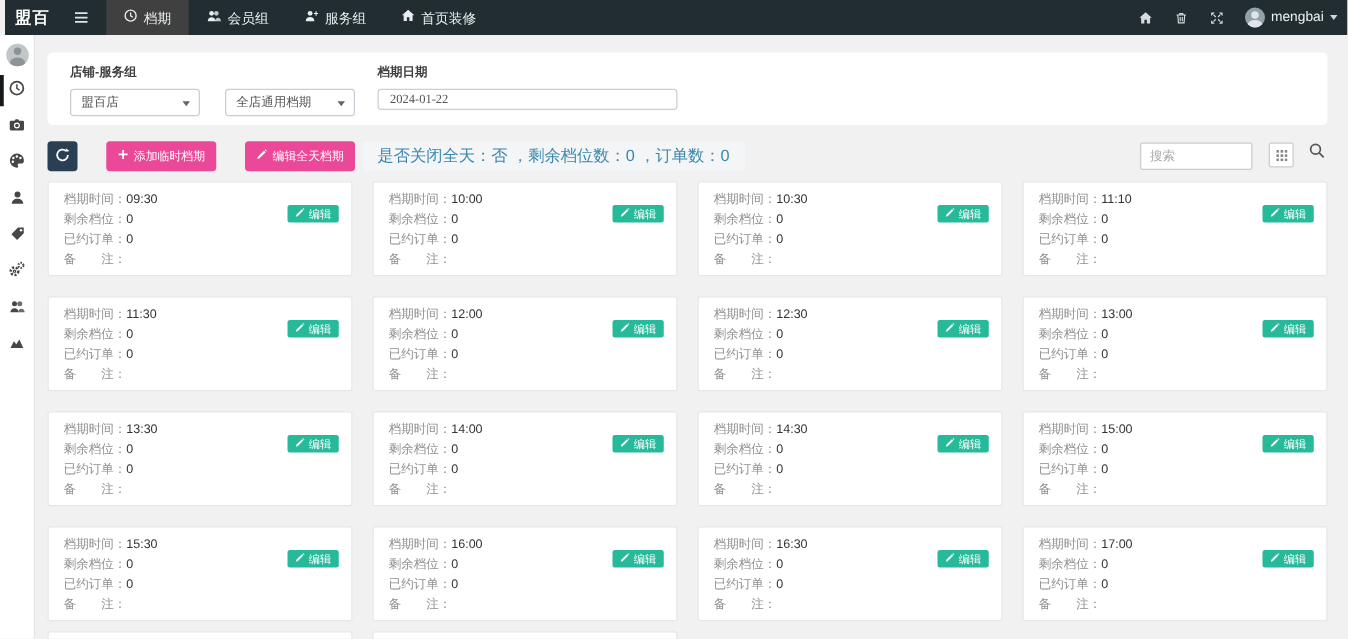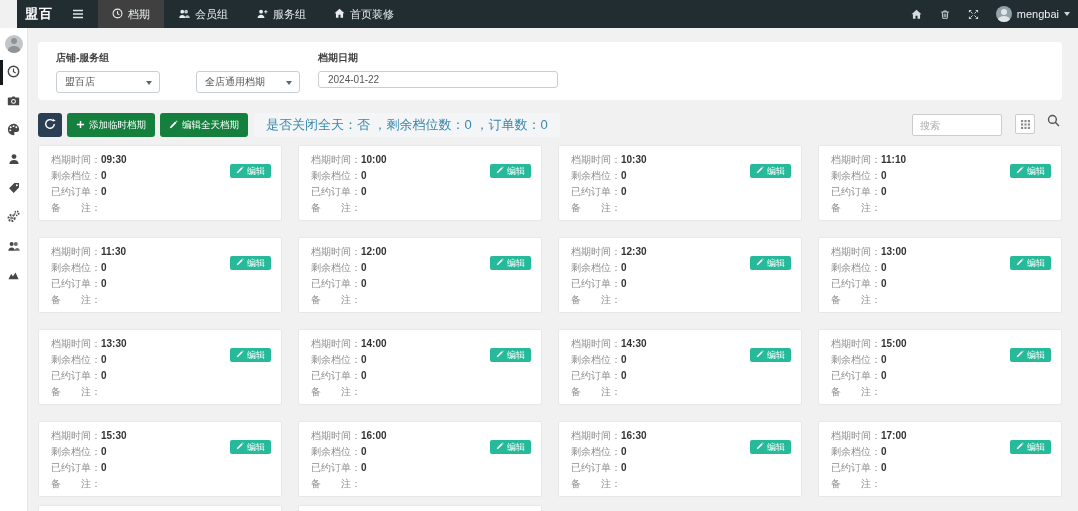--- a/index.html
+++ b/index.html
@@ -1,20 +1,20 @@
 <!DOCTYPE html>
 <html><head>
 <meta charset="utf-8">
 <style>
   *{box-sizing:border-box;margin:0;padding:0}
   html,body{width:1078px;height:511px;overflow:hidden}
   body{position:relative;font-family:"Liberation Sans","DejaVu Sans",sans-serif;background:#f1f1f1}
 
   
-  .topbar{position:absolute;top:0;left:17px;right:0;height:28px;background:#222d32;display:flex;align-items:stretch;color:#ecf0f1;z-index:10}
+  .topbar{position:absolute;top:0;left:4px;right:0;height:28px;background:#222d32;display:flex;align-items:stretch;color:#ecf0f1;z-index:10}
   .logo{display:flex;align-items:center;padding:0 9px 0 8px;font-size:13px;font-weight:bold;letter-spacing:1px;color:#fff}
   .hamburger{display:flex;align-items:center;padding:0 10px;cursor:pointer;color:#dfe4e6}
   .nav{display:flex;margin-left:4px}
   .nav-item{display:flex;align-items:center;gap:5px;padding:0 14px;font-size:11px;color:#e8eef0;cursor:pointer}
   .nav-item.active{background:#404040}
   .nav-item svg{flex:none}
   .top-right{margin-left:auto;display:flex;align-items:center}
   .top-icon-btn{display:flex;align-items:center;padding:0 9px;height:28px;color:#d5dbde;cursor:pointer}
   .avatar{width:16px;height:16px;border-radius:50%;background:#93a1a8;margin:0 5px 0 8px;overflow:hidden;position:relative;flex:none}
   .avatar .head{position:absolute;left:5px;top:3px;width:6px;height:6px;border-radius:50%;background:#dfe5e8}
@@ -30,40 +30,40 @@
   .side-item{width:100%;height:29px;display:flex;align-items:center;justify-content:center;color:#474747;position:relative;cursor:pointer}
   .side-item.active::before{content:"";position:absolute;left:0;top:2px;bottom:2px;width:3px;background:#15191c}
 
   
   .main{position:absolute;left:28px;top:28px;right:0;bottom:0;background:#f1f1f1;padding:14px 16px 0 10px;overflow:hidden}
 
   .filter-panel{background:#fff;border-radius:4px;padding:9px 18px 12px;height:58px;display:flex}
   .fgroup{display:flex;flex-direction:column}
   .fgroup.date{margin-left:18px}
   .flabel{font-size:10px;font-weight:bold;color:#3f3f3f;margin-bottom:6px}
-  .frow{display:flex;gap:36px}
+  .frow{display:flex;gap:20px}
   .select{width:104px;height:22px;border:1px solid #c9ced4;border-radius:3px;background:#fff;display:flex;align-items:center;padding:0 8px;font-size:10px;color:#555;position:relative;cursor:pointer}
   .sel-caret{position:absolute;right:7px;top:9px;width:0;height:0;border-left:3.5px solid transparent;border-right:3.5px solid transparent;border-top:4px solid #5c6770}
-  .date-input{width:240px;height:22px;border:1px solid #c9ced4;border-radius:3px;background:#fff;font-size:10px;color:#555;padding:0 9px;font-family:Liberation Sans, sans-serif;outline:none}
+  .date-input{width:240px;height:22px;border:1px solid #c9ced4;border-radius:3px;background:#fff;font-size:10px;color:#555;padding:0 9px;font-family:Liberation Serif, serif;outline:none}
 
   .toolbar{margin-top:12px;display:flex;align-items:center;height:26px}
   .btn{display:inline-flex;align-items:center;gap:4px;border:none;border-radius:3px;color:#fff;font-size:9.5px;height:24px;padding:0 9px;cursor:pointer;font-family:inherit;white-space:nowrap}
   .btn-dark{background:#2a3f54;width:24px;justify-content:center;padding:0}
-  .btn-teal{background:#15803d;margin-left:5px}
+  .btn-teal{background:#ec4899;margin-left:23px}
   .info-alert{margin-left:6px;height:24px;display:flex;align-items:center;background:#f3f5f6;border-radius:3px;padding:0 12px;font-size:13px;color:#3a87ad;white-space:nowrap}
   .search-wrap{margin-left:auto;display:flex;align-items:flex-start}
   .search-input{width:90px;height:22px;border:1px solid #ccc;border-radius:2px;padding:0 7px;font-size:10px;color:#555;font-family:inherit;background:#fff;outline:none}
   .search-input::placeholder{color:#aaa}
   .grid-btn{width:20px;height:20px;border:1px solid #ccc;border-radius:2px;background:#fff;display:flex;align-items:center;justify-content:center;color:#8a8a8a;margin-left:13px;cursor:pointer}
   .mag-btn{margin-left:12px;margin-right:2px;color:#555;display:flex;cursor:pointer;background:none;border:none}
 
   .card-grid{margin-top:7px;display:grid;grid-template-columns:repeat(4,1fr);gap:16px}
   .card{background:#fff;border:1px solid #e7e7e7;border-radius:2px;height:76px;padding:6px 12px;position:relative}
   .cline{font-size:10px;line-height:16px;color:#8f8f8f;white-space:nowrap}
-  .cline b{color:#333;font-weight:bold}
+  .cline b{color:#333;font-weight:normal}
   .edit-btn{position:absolute;right:10px;top:18px;background:#26b99a;color:#fff;border:none;border-radius:2px;font-size:9px;height:14px;display:inline-flex;align-items:center;gap:3px;padding:0 6px;cursor:pointer;font-family:Liberation Serif, serif}
   .partial-row{display:flex;margin-top:8px}
   .partial-row .card{width:calc((100% - 48px)/4);height:40px;margin-right:16px}
 </style>
 </head>
 <body>
 
 <header class="topbar">
   <div class="logo">盟百</div>
   <div class="hamburger">

